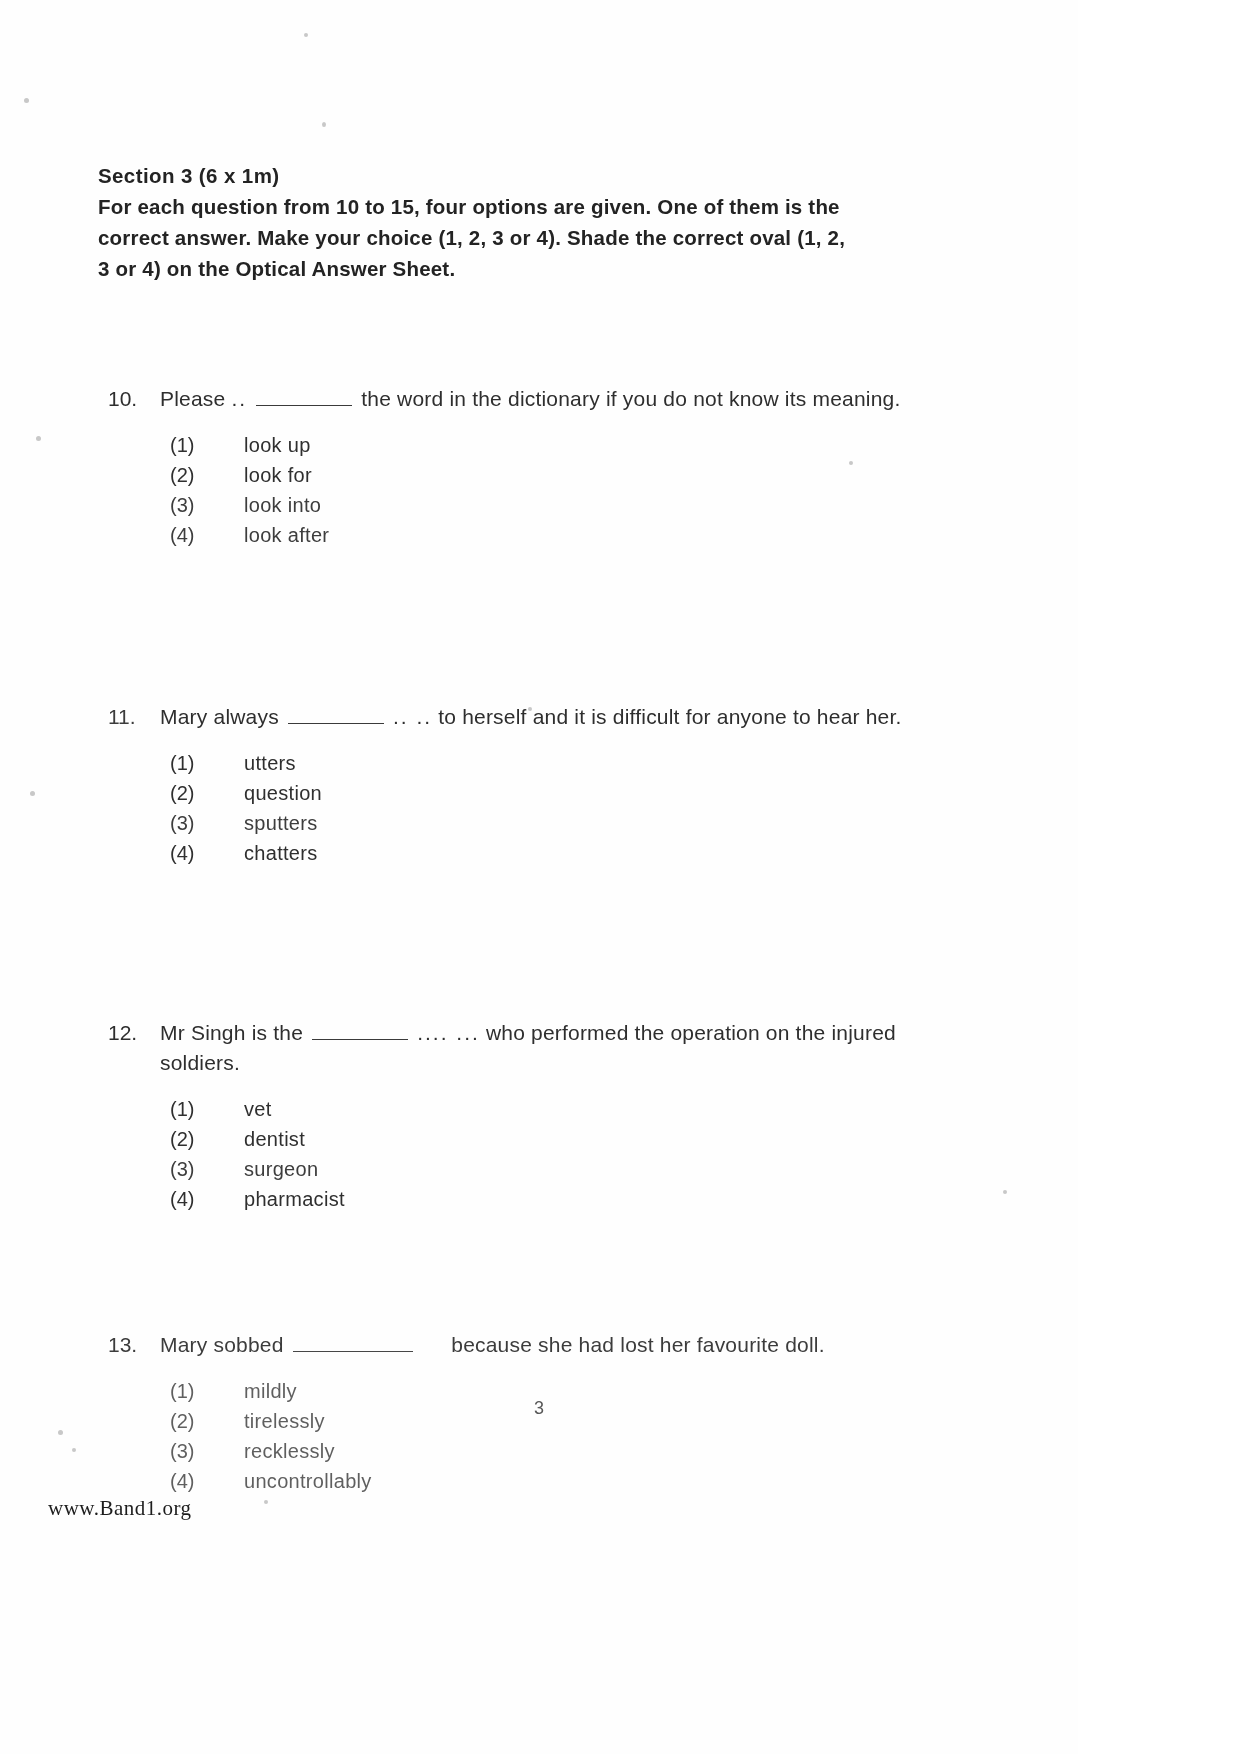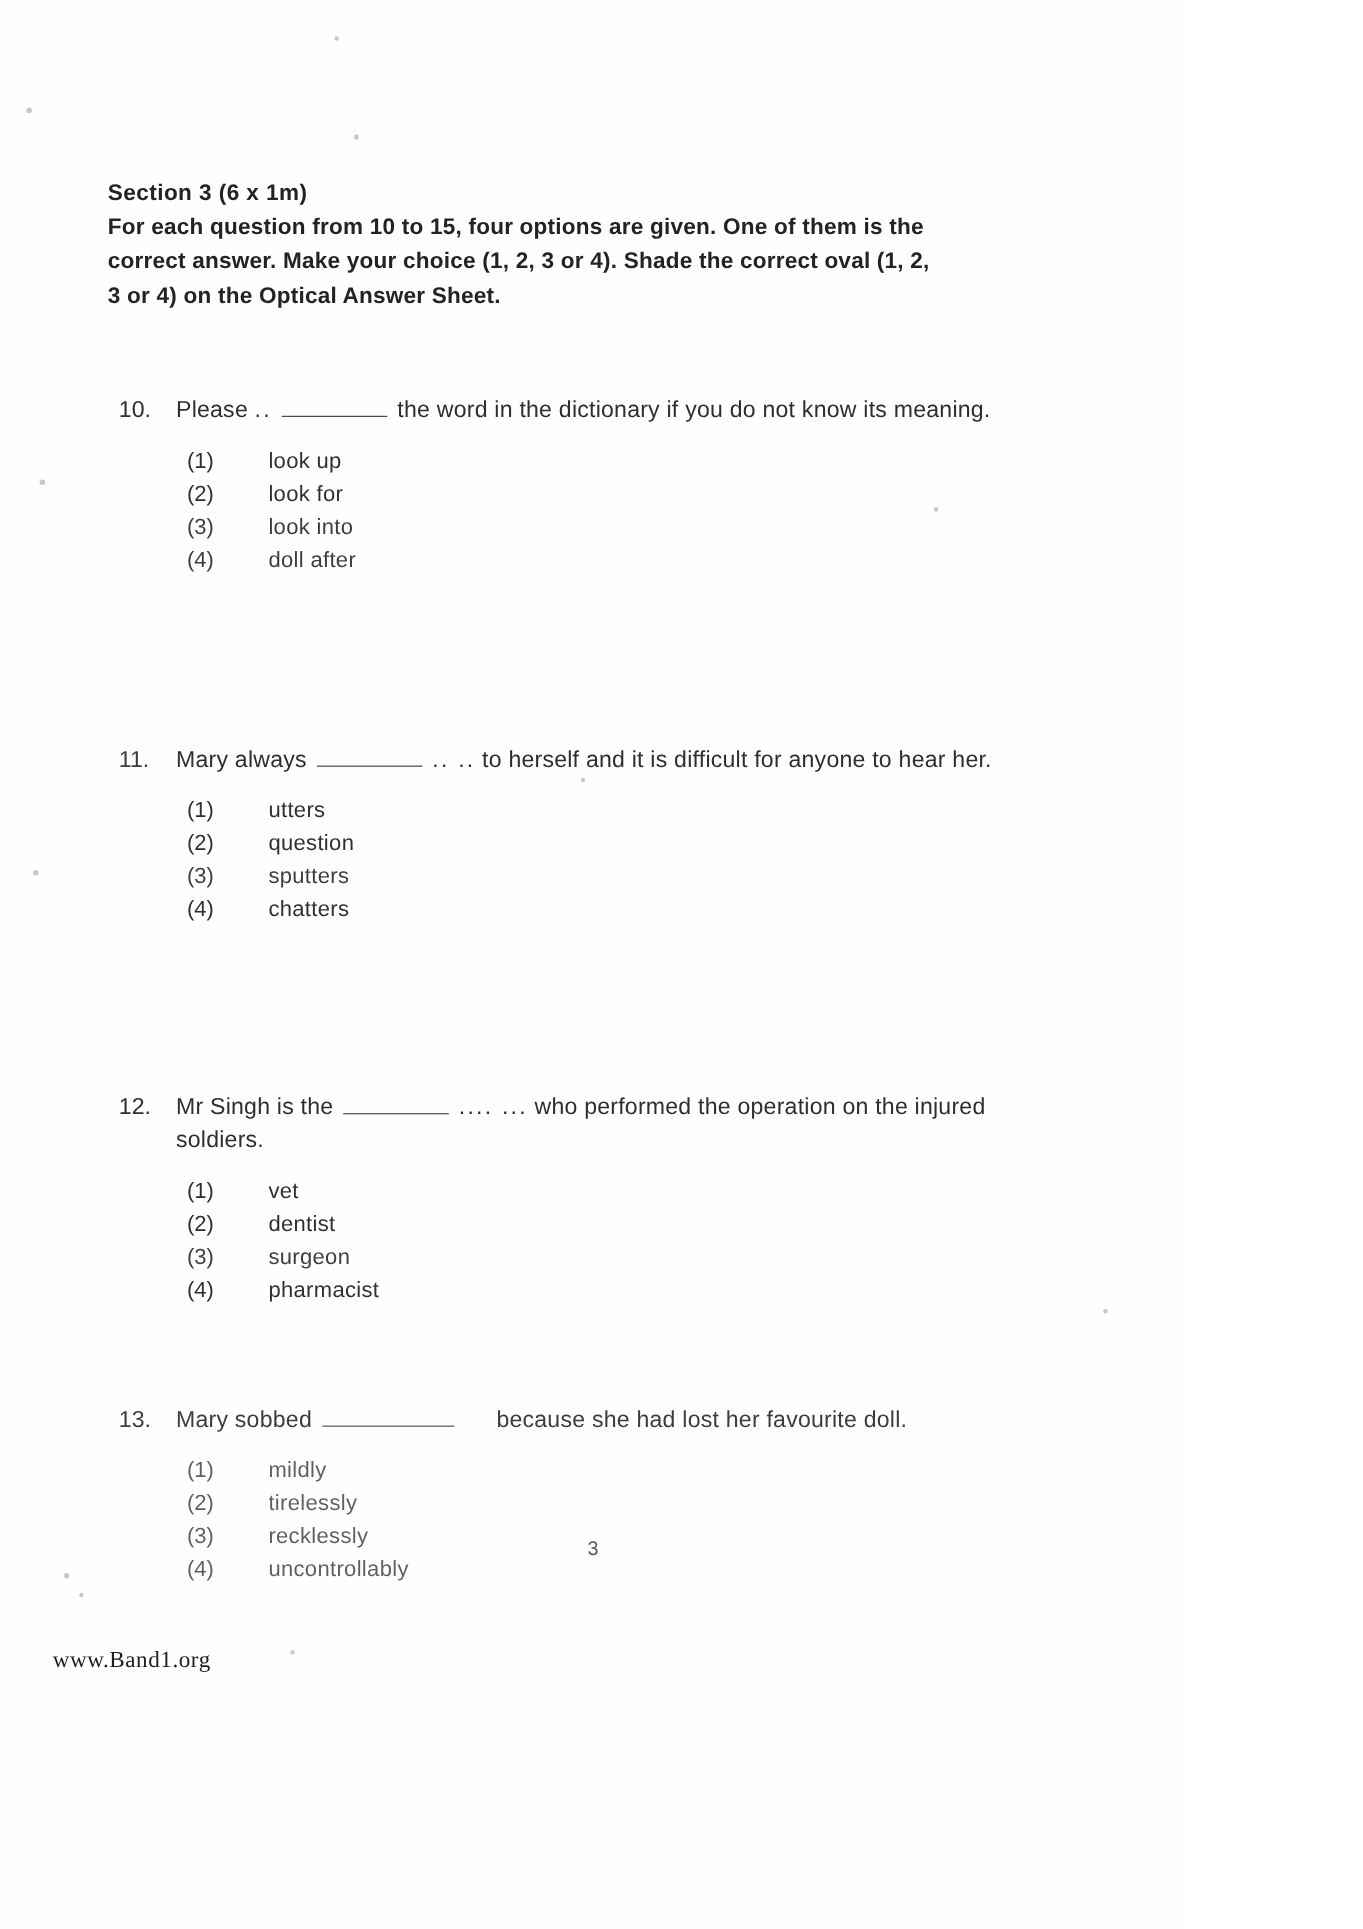--- a/index.html
+++ b/index.html
@@ -108,24 +108,24 @@
   .footer-url {
     position: absolute;
     left: 48px;
     top: 1496px;
     font-family: Liberation Serif, serif;
     font-size: 21px;
     color: #1d1d1d;
     letter-spacing: .5px;
   }
 
-  .q10 { margin-top: 74px; }
+  .q10 { margin-top: 100px; }
   .q11 { margin-top: 152px; }
   .q12 { margin-top: 150px; }
-  .q13 { margin-top: 88px; }
+  .q13 { margin-top: 116px; }
 
   .faded { filter: blur(.3px); opacity: .93; }
   .faded-more { filter: blur(.45px); opacity: .82; }
 </style>
 </head>
 <body>
 
 <div class="page">
 
   <div class="speck" style="left:304px; top:33px; width:4px; height:4px;"></div>
@@ -167,21 +167,21 @@
         <div class="opt-row">
           <span class="opt-key">(2)</span>
           <span class="opt-val">look for</span>
         </div>
         <div class="opt-row faded">
           <span class="opt-key">(3)</span>
           <span class="opt-val">look into</span>
         </div>
         <div class="opt-row faded">
           <span class="opt-key">(4)</span>
-          <span class="opt-val">doll after</span>
+          <span class="opt-val">look after</span>
         </div>
       </div>
     </div>
 
     <div class="q-block q11">
       <div class="q-row">
         <div class="q-num faded">11.</div>
         <div class="q-text">
           <span>Mary always</span>
           <span class="blankline bl-md"></span>

